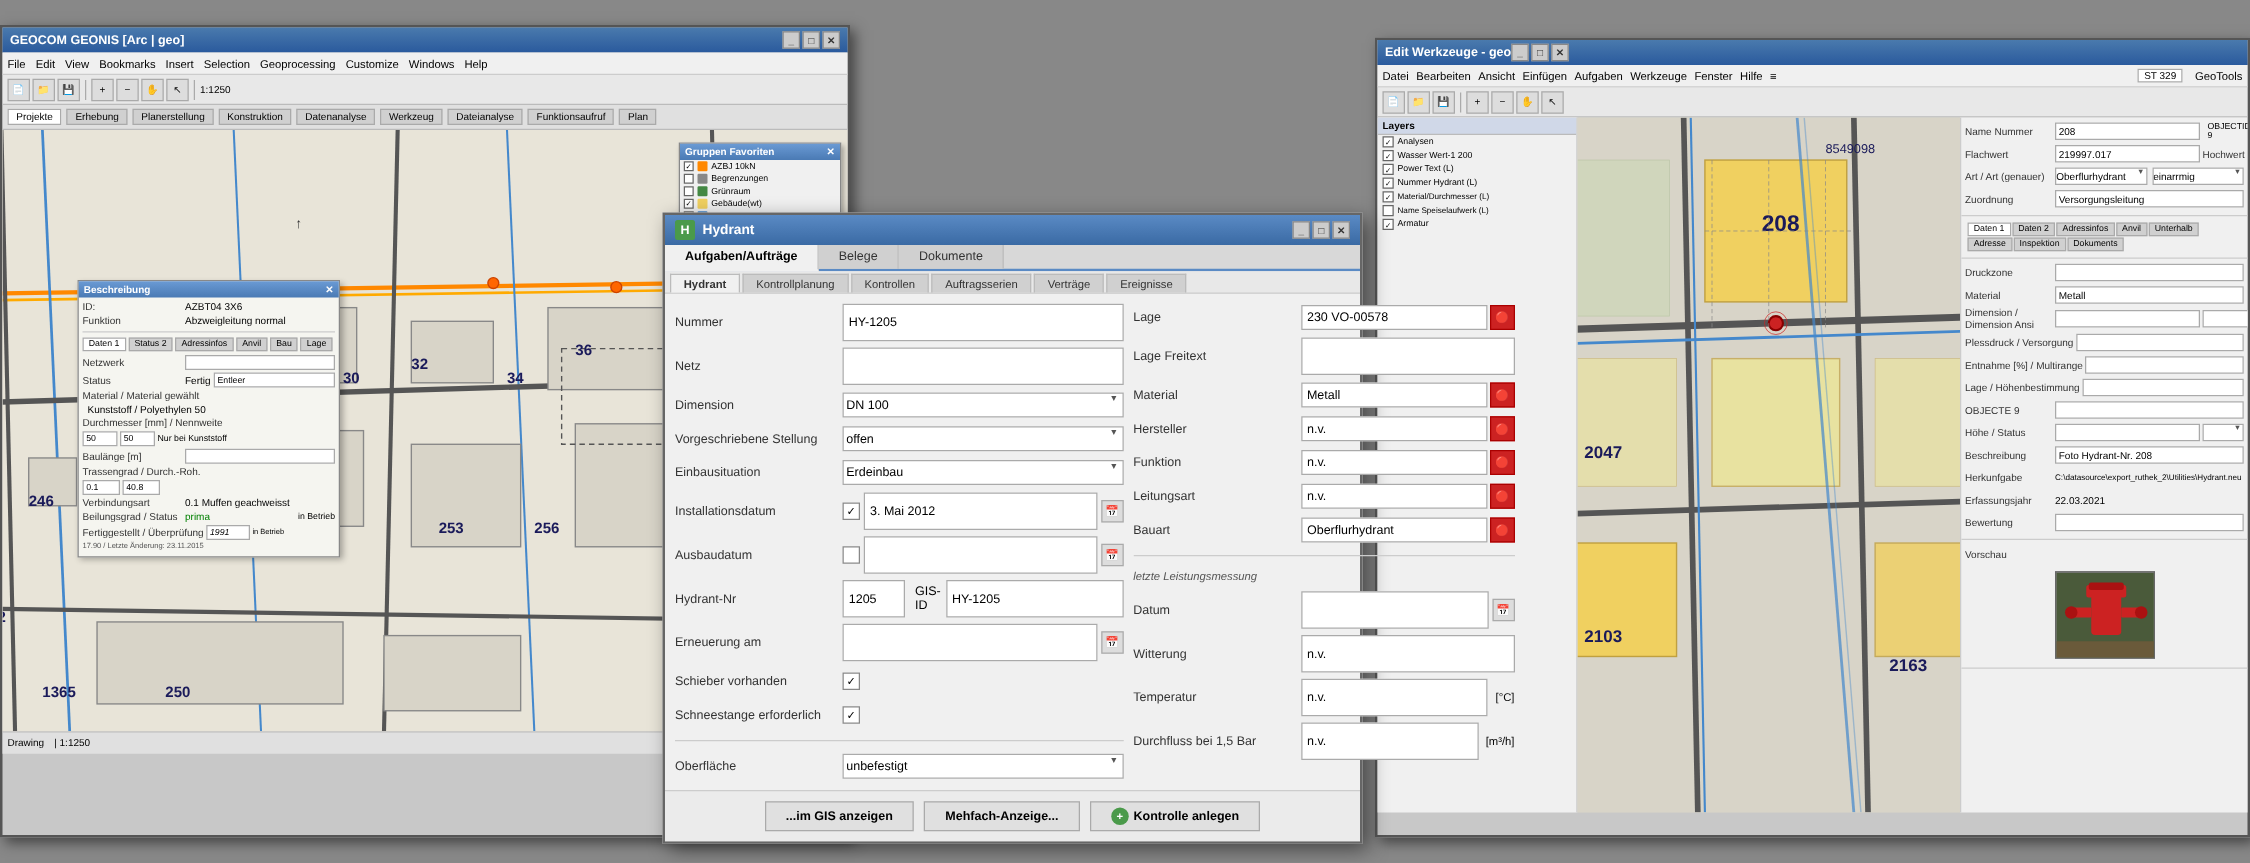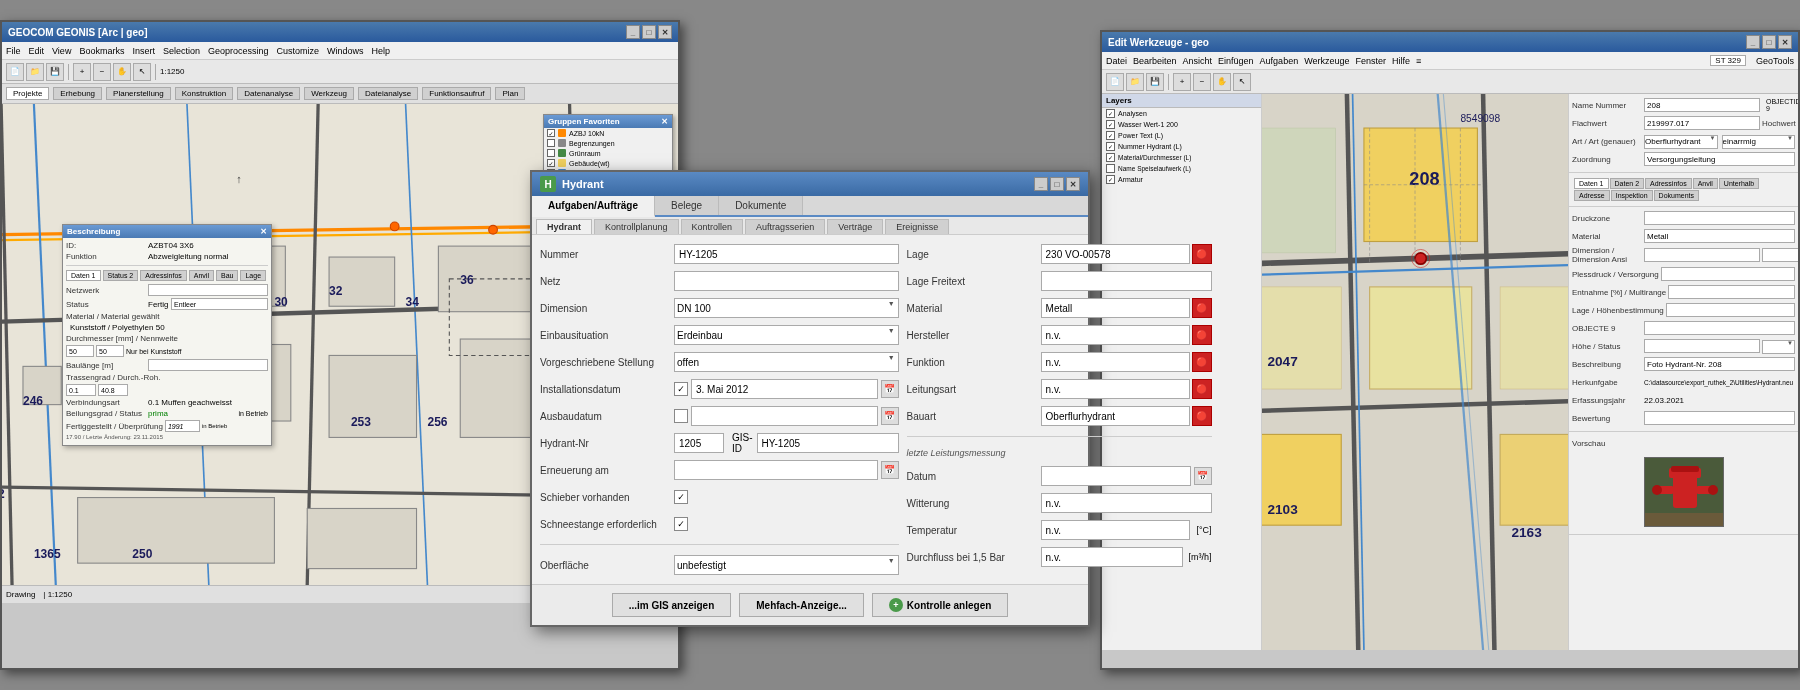--- a/index.html
+++ b/index.html
@@ -319,21 +319,21 @@
       min-height: 22px;
     }
     .form-label {
       font-size: 10px;
       color: #333;
       min-width: 130px;
       text-align: left;
     }
     .form-input {
       flex: 1;
-      height: 20px;
+      height: 30px;
       border: 1px solid #aaa;
       background: white;
       font-size: 10px;
       padding: 0 4px;
     }
     .form-select-wrapper {
       flex: 1;
       position: relative;
       height: 20px;
     }
@@ -451,21 +451,20 @@
     }
     .right-window .title-bar {
       background: linear-gradient(to bottom, #4a7aad, #2a5a9d);
       color: white;
       height: 20px;
       display: flex;
       align-items: center;
       padding: 0 6px;
       font-size: 10px;
       font-weight: bold;
-      justify-content: space-between;
     }
     .right-window .menu-bar {
       background: #f0f0f0;
       height: 18px;
       display: flex;
       align-items: center;
       padding: 0 4px;
       gap: 6px;
       font-size: 9px;
       border-bottom: 1px solid #ccc;
@@ -906,33 +905,33 @@
       <div class="form-row">
         <span class="form-label">Dimension</span>
         <div class="form-select-wrapper">
           <select>
             <option>DN 100</option>
           </select>
         </div>
       </div>
 
       <div class="form-row">
+        <span class="form-label">Vorgeschriebene Stellung</span>
+        <div class="form-select-wrapper">
+          <select>
+            <option>offen</option>
+          </select>
+        </div>
+      </div>
+
+      <div class="form-row">
         <span class="form-label">Einbausituation</span>
         <div class="form-select-wrapper">
           <select>
             <option>Erdeinbau</option>
-          </select>
-        </div>
-      </div>
-
-      <div class="form-row">
-        <span class="form-label">Vorgeschriebene Stellung</span>
-        <div class="form-select-wrapper">
-          <select>
-            <option>offen</option>
           </select>
         </div>
       </div>
 
       <div class="form-row">
         <span class="form-label">Installationsdatum</span>
         <div style="display:flex;align-items:center;gap:3px;flex:1;">
           <div class="checkbox-input">✓</div>
           <input class="form-input" value="3. Mai 2012" style="flex: 1 1 0%;">
           <div class="toolbar-btn" style="font-size:9px;">📅</div>

